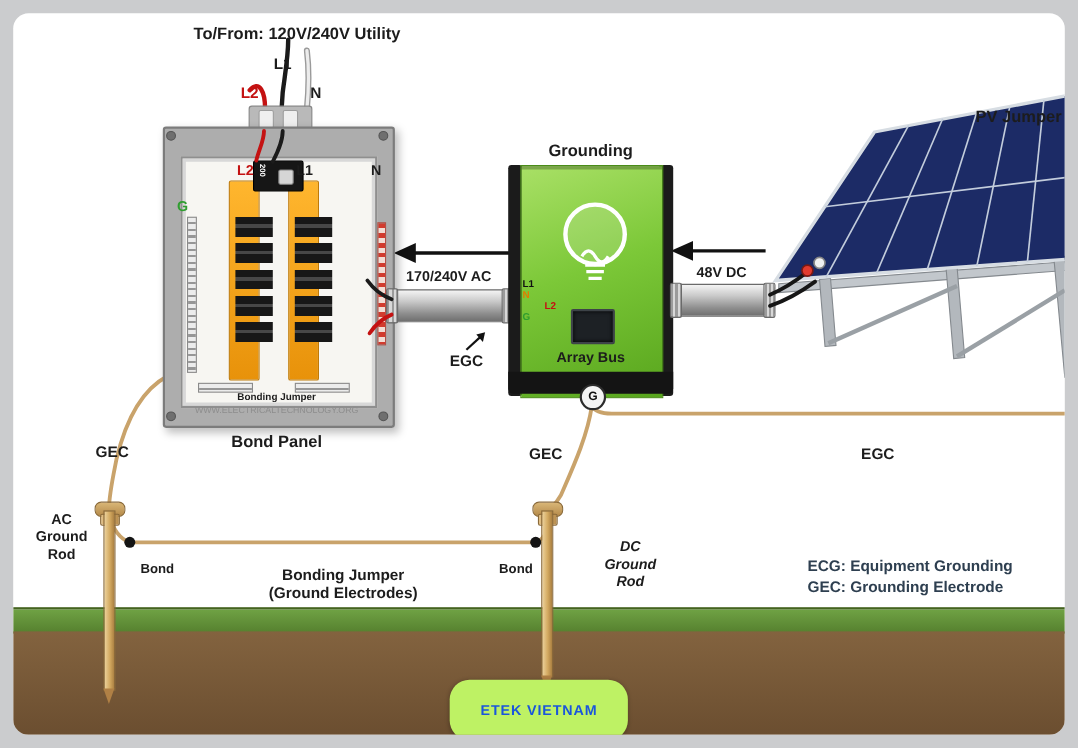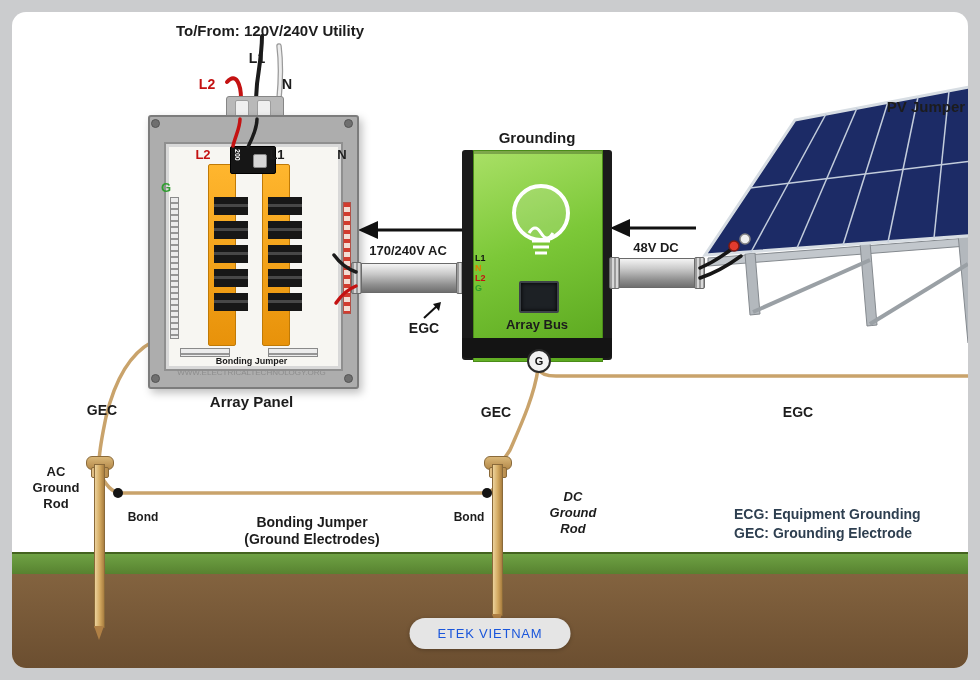--- a/index.html
+++ b/index.html
@@ -31,22 +31,22 @@
   .inv-body{left:461px;top:138px;width:128px;height:210px;background:linear-gradient(160deg,#a9e066 0%,#7cc838 45%,#58a51d 100%);border:1px solid #4a8c18;box-shadow:inset 0 3px 0 rgba(0,0,0,0.25);}
   .inv-display{position:absolute;left:45px;top:130px;width:36px;height:28px;background:#1d2125;border:2px solid #3d4348;border-radius:2px;box-shadow:inset 0 0 4px #000;}
   .inv-bottom{left:450px;top:326px;width:150px;height:20px;background:#141414;border-radius:0 0 5px 5px;}
   .gterm{left:515px;top:337px;width:20px;height:20px;border-radius:50%;background:#f4f4f4;border:2px solid #2b2b2b;color:#111;font-size:11px;font-weight:bold;line-height:20px;text-align:center;z-index:4;}
   .wirelbl{font-size:9px;font-weight:bold;line-height:10px;text-align:left;}
   .rod{background:linear-gradient(90deg,#ecd29c 0%,#d3a960 55%,#a97e40 100%);border:1px solid #8a6a3a;}
   .rod-clamp{background:linear-gradient(180deg,#d9b677,#b58a4a);border:1px solid #8a6a3a;border-radius:6px;}
   .rod-collar{background:linear-gradient(90deg,#e3c187,#b88d4d);border:1px solid #8a6a3a;border-radius:2px;}
   .rod-tip{width:0;height:0;border-left:5px solid transparent;border-right:5px solid transparent;border-top:14px solid #b08045;}
   .legend-line{font-size:14px;line-height:19px;font-weight:bold;color:#2e3f50;text-align:left;white-space:nowrap;}
-  .brand-pill{position:absolute;left:50%;transform:translateX(-50%);top:606px;padding:8px 28px;background:#e5e5e5;border-radius:18px;box-shadow:0 1px 4px rgba(0,0,0,0.25);color:#1a56db;font-size:13px;font-weight:normal;letter-spacing:0.8px;z-index:7;white-space:nowrap;}
-  .red{color:#c41212;}
+  .brand-pill{position:absolute;left:50%;transform:translateX(-50%);top:606px;padding:20px 28px;background:#bef264;border-radius:18px;box-shadow:0 1px 4px rgba(0,0,0,0.25);color:#1a56db;font-size:13px;font-weight:bold;letter-spacing:0.8px;z-index:7;white-space:nowrap;}
+  .red{color:#c41212;margin-left:20px;}
   .green{color:#2f9e2f;}
 </style>
 </head>
 <body>
 
 <div class="card">
 
   <div class="abs grass"></div>
   <div class="abs soil"></div>
 
@@ -165,21 +165,21 @@
   <div class="lbl" style="left:230px;top:38px;width:30px;font-size:14px;">L1</div>
   <div class="lbl red" style="left:180px;top:64px;width:30px;font-size:14px;">L2</div>
   <div class="lbl" style="left:262px;top:64px;width:26px;font-size:14px;">N</div>
 
   <div class="lbl red" style="left:178px;top:135px;width:26px;font-size:13px;">L2</div>
   <div class="lbl" style="left:252px;top:135px;width:26px;font-size:13px;">L1</div>
   <div class="lbl" style="left:318px;top:135px;width:24px;font-size:13px;">N</div>
   <div class="lbl green" style="left:144px;top:168px;width:20px;font-size:13px;">G</div>
   <div class="lbl" style="left:136px;top:344px;width:207px;font-size:9px;">Bonding Jumper</div>
   <div class="lbl" style="left:136px;top:356px;width:207px;font-size:8px;color:#8d8d8d;font-weight:normal;">WWW.ELECTRICALTECHNOLOGY.ORG</div>
-  <div class="lbl" style="left:136px;top:381px;width:207px;font-size:15px;">Array Panel</div>
+  <div class="lbl" style="left:136px;top:381px;width:207px;font-size:15px;">Bond Panel</div>
 
   <div class="lbl" style="left:336px;top:231px;width:120px;font-size:13px;">170/240V AC</div>
   <div class="lbl" style="left:382px;top:308px;width:60px;font-size:14px;">EGC</div>
 
   <div class="lbl" style="left:450px;top:117px;width:150px;font-size:15px;">Grounding</div>
   <div class="lbl" style="left:450px;top:305px;width:150px;font-size:13px;">Array Bus</div>
   <div class="lbl" style="left:463px;top:241px;width:24px;">
     <div class="wirelbl" style="color:#111;">L1</div>
     <div class="wirelbl" style="color:#e07c00;">N</div>
     <div class="wirelbl red">L2</div>

